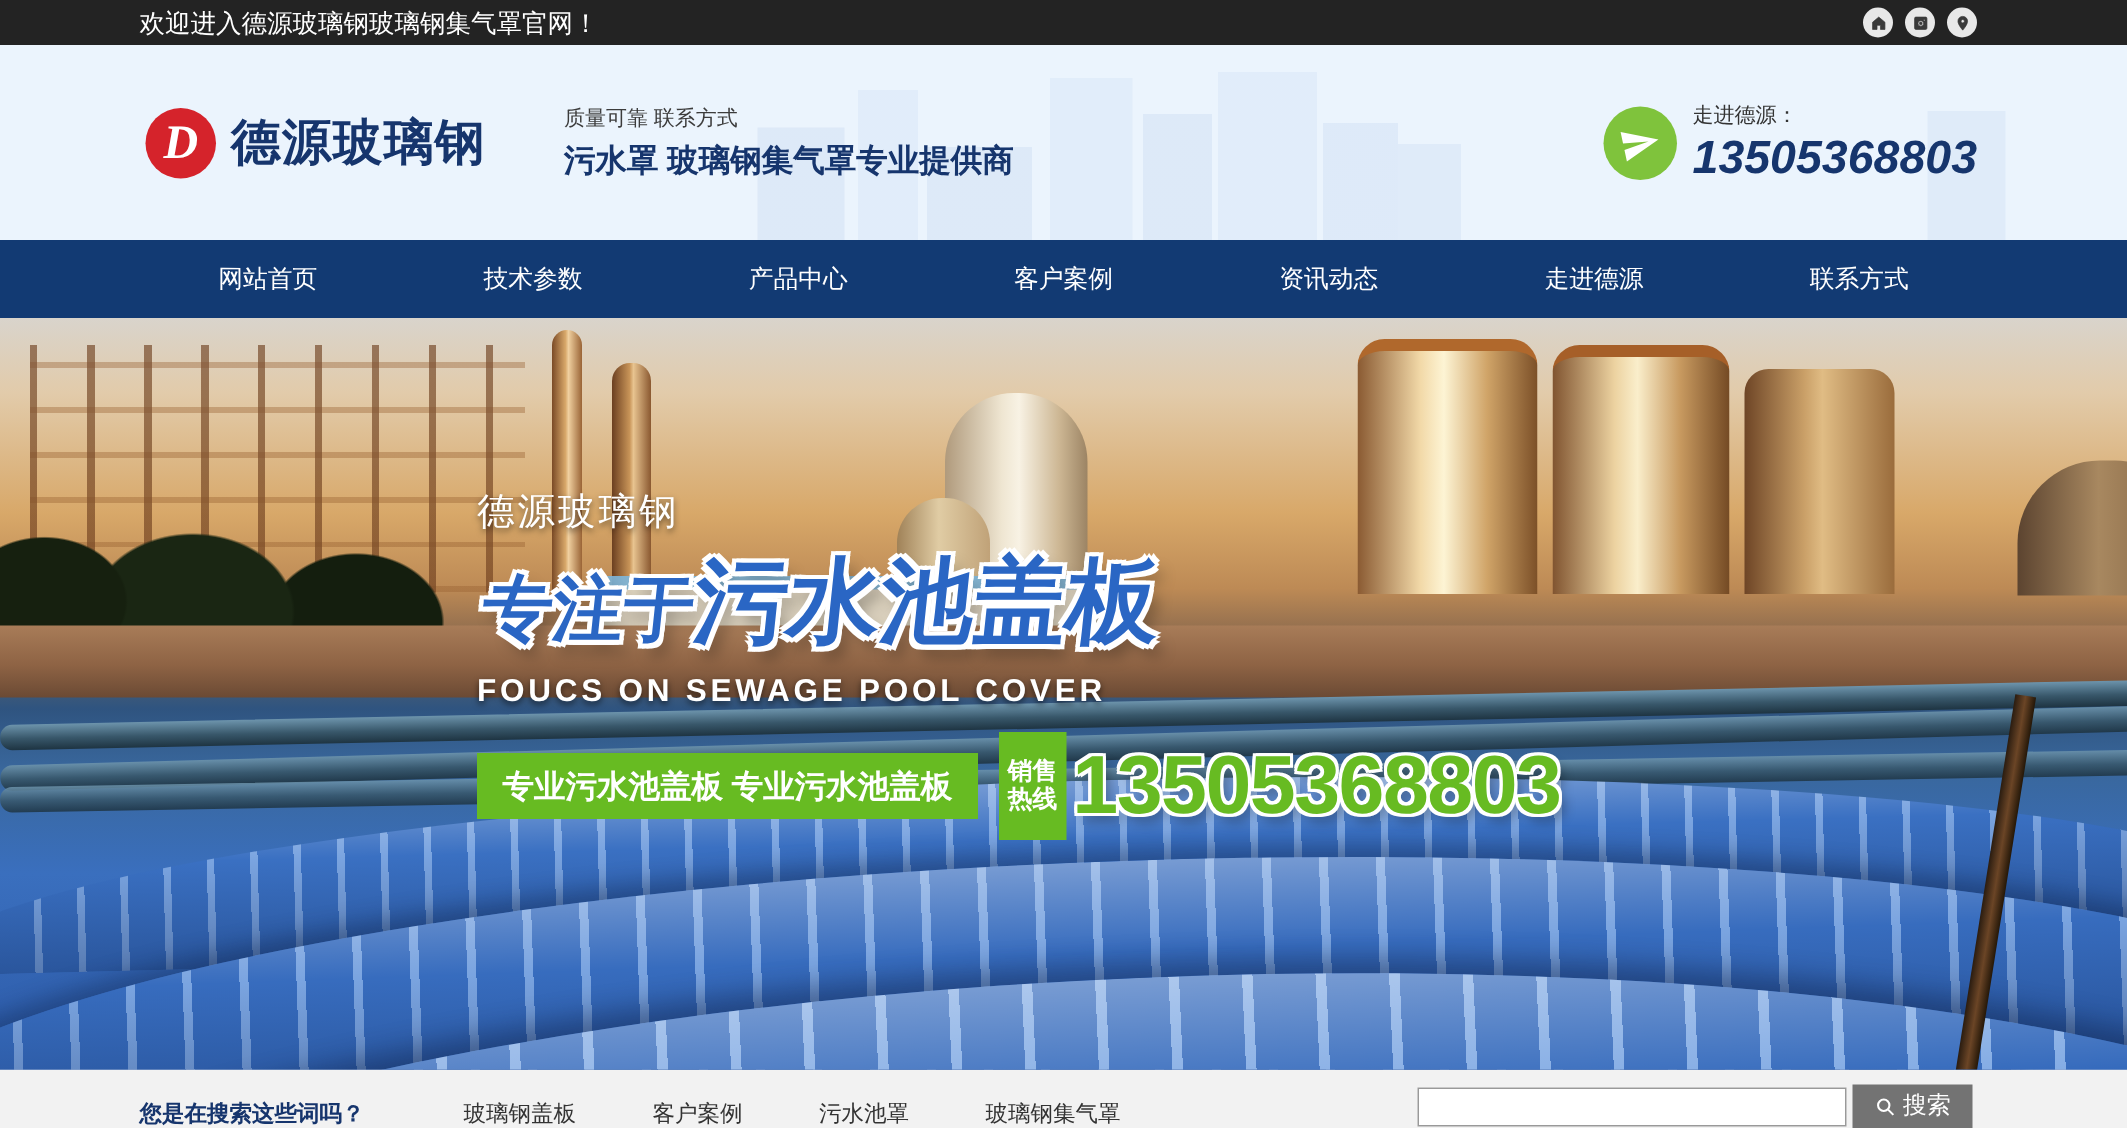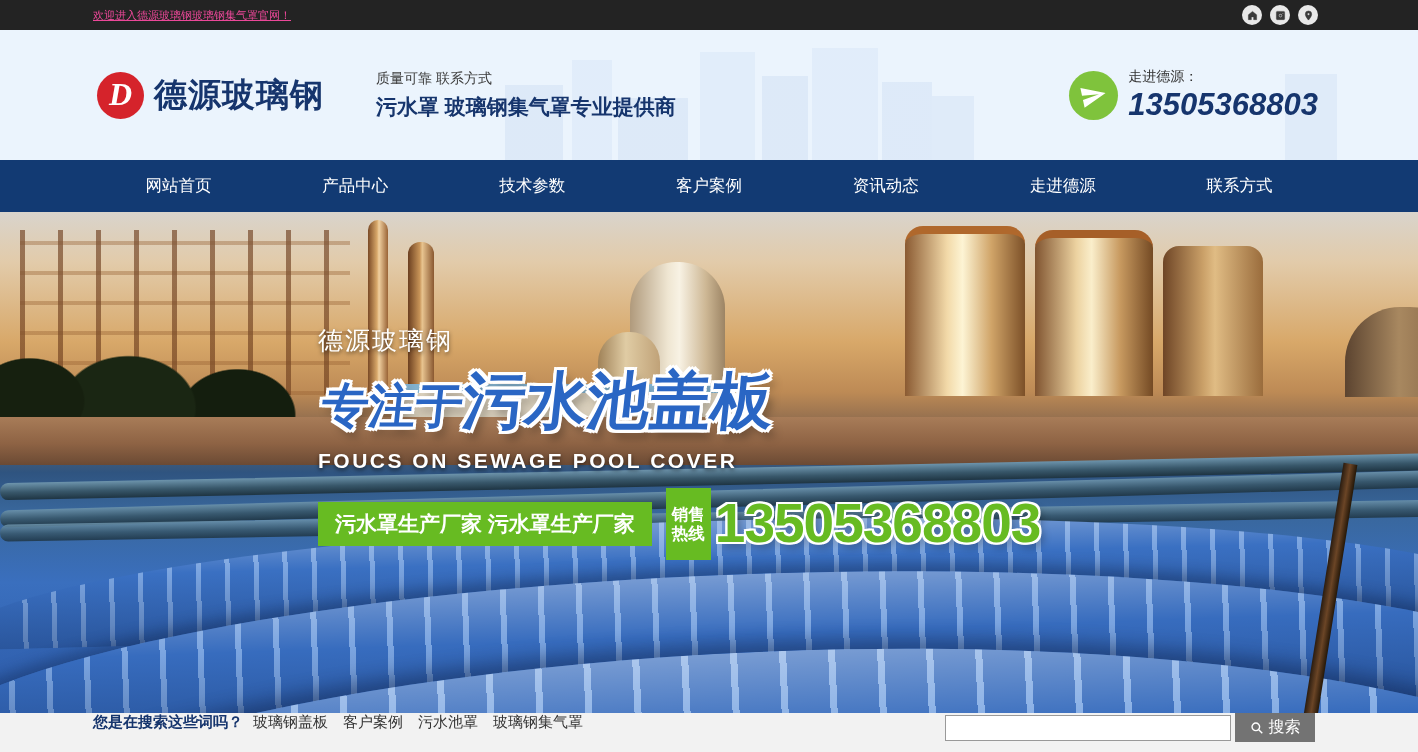--- a/index.html
+++ b/index.html
@@ -2,21 +2,21 @@
 <html><head>
 <meta charset="utf-8">
 <style>
   * { margin:0; padding:0; box-sizing:border-box; }
   html,body { width:1418px; height:752px; overflow:hidden;
     font-family:"Liberation Sans","DejaVu Sans",sans-serif; background:#fff; }
 
   
   .topbar { height:30px; background:#232323; display:flex; align-items:center;
     padding:0 100px 0 93px; }
-  .topbar-welcome { color:#ec4899; font-size:11px;text-decoration:underline; }
+  .topbar-welcome { color:#ffffff; font-size:17px; }
   .topbar-icons { margin-left:auto; display:flex; gap:8px; }
   .tb-ic { width:20px; height:20px; border-radius:50%; background:#e8e8e8;
     display:flex; align-items:center; justify-content:center; cursor:pointer; }
   .tb-ic svg { width:11px; height:11px; fill:#3a3a3a; stroke:#3a3a3a; }
 
   
   .header { height:130px; background:#ebf4fd; position:relative; display:flex;
     align-items:center; padding:0 100px 0 97px; overflow:hidden; }
   .skyline { position:absolute; inset:0; pointer-events:none; opacity:.55;
     background-image:
@@ -136,25 +136,25 @@
     padding:8px 17px; cursor:pointer; white-space:nowrap; }
   .sales-tag { margin-left:14px; background:#67bb22; color:#fff; font-size:16.5px;
     font-weight:800; line-height:1.15; padding:17px 6px; text-align:center;
     white-space:nowrap; }
   .sales-phone { margin-left:4px; color:#67bb22; font-size:55px; font-weight:900;
     letter-spacing:-1px; white-space:nowrap; line-height:1;
     text-shadow:-2px -2px 0 #fff,2px -2px 0 #fff,-2px 2px 0 #fff,2px 2px 0 #fff,
       0 -2px 0 #fff,0 2px 0 #fff,-2px 0 0 #fff,2px 0 0 #fff,4px 5px 8px rgba(0,0,0,.3); }
 
   
-  .bottom { height:39px; background:#f2f2f2; display:flex; align-items:flex-start;
-    padding:0 103px 0 93px; }
+  .bottom { height:39px; background:#f2f2f2; display:flex; align-items:flex-end;
+    padding:0 103px 0 93px;gap:36px; }
   .bq { font-size:15px; font-weight:800; color:#16356d; }
   .bk { font-size:15px; color:#333; margin-left:15px; cursor:pointer; text-decoration:none; }
-  .bk:first-of-type { margin-left:10px; }
+  .bk:first-of-type { margin-left:30px; }
   .bsearch { margin-left:auto; display:flex; align-items:center; }
   .bs-input { width:286px; height:26px; border:1px solid #999; background:#fff;
     outline:none; padding:0 8px; font-size:14px; }
   .bs-btn { margin-left:4px; width:80px; height:29px; border:none; background:#737373;
     color:#fff; font-size:16px; display:flex; align-items:center; justify-content:center;
     gap:5px; cursor:pointer; }
   .bs-btn svg { width:14px; height:14px; stroke:#fff; fill:none; stroke-width:2.4; }
 </style>
 </head>
 <body>
@@ -198,22 +198,22 @@
     </span>
     <div>
       <div class="hotline-label">走进德源：</div>
       <div class="hotline-number">13505368803</div>
     </div>
   </div>
 </div>
 
 <div class="nav">
   <div class="nav-item">网站首页</div>
+  <div class="nav-item">技术参数</div>
   <div class="nav-item">产品中心</div>
-  <div class="nav-item">技术参数</div>
   <div class="nav-item">客户案例</div>
   <div class="nav-item">资讯动态</div>
   <div class="nav-item">走进德源</div>
   <div class="nav-item">联系方式</div>
 </div>
 
 <div class="hero">
   <div class="hx towers-left"></div>
   <div class="hx column-a"></div>
   <div class="hx column-b"></div>
@@ -234,21 +234,21 @@
   <div class="hx arc arc-3"></div>
   <div class="hx pole"></div>
 
   <div class="hero-text">
     <div class="hero-brand">德源玻璃钢</div>
     <div class="hero-title">
       <span class="ht-prefix">专注于</span><span class="ht-main">污水池盖板</span>
     </div>
     <div class="hero-sub">FOUCS ON SEWAGE POOL COVER</div>
     <div class="hero-cta">
-      <div class="cta-btn">污水罩生产厂家 污水罩生产厂家</div>
+      <div class="cta-btn">专业污水池盖板 专业污水池盖板</div>
       <div class="sales-tag">
         <div>销售</div>
         <div>热线</div>
       </div>
       <div class="sales-phone">13505368803</div>
     </div>
   </div>
 </div>
 
 <div class="bottom">

